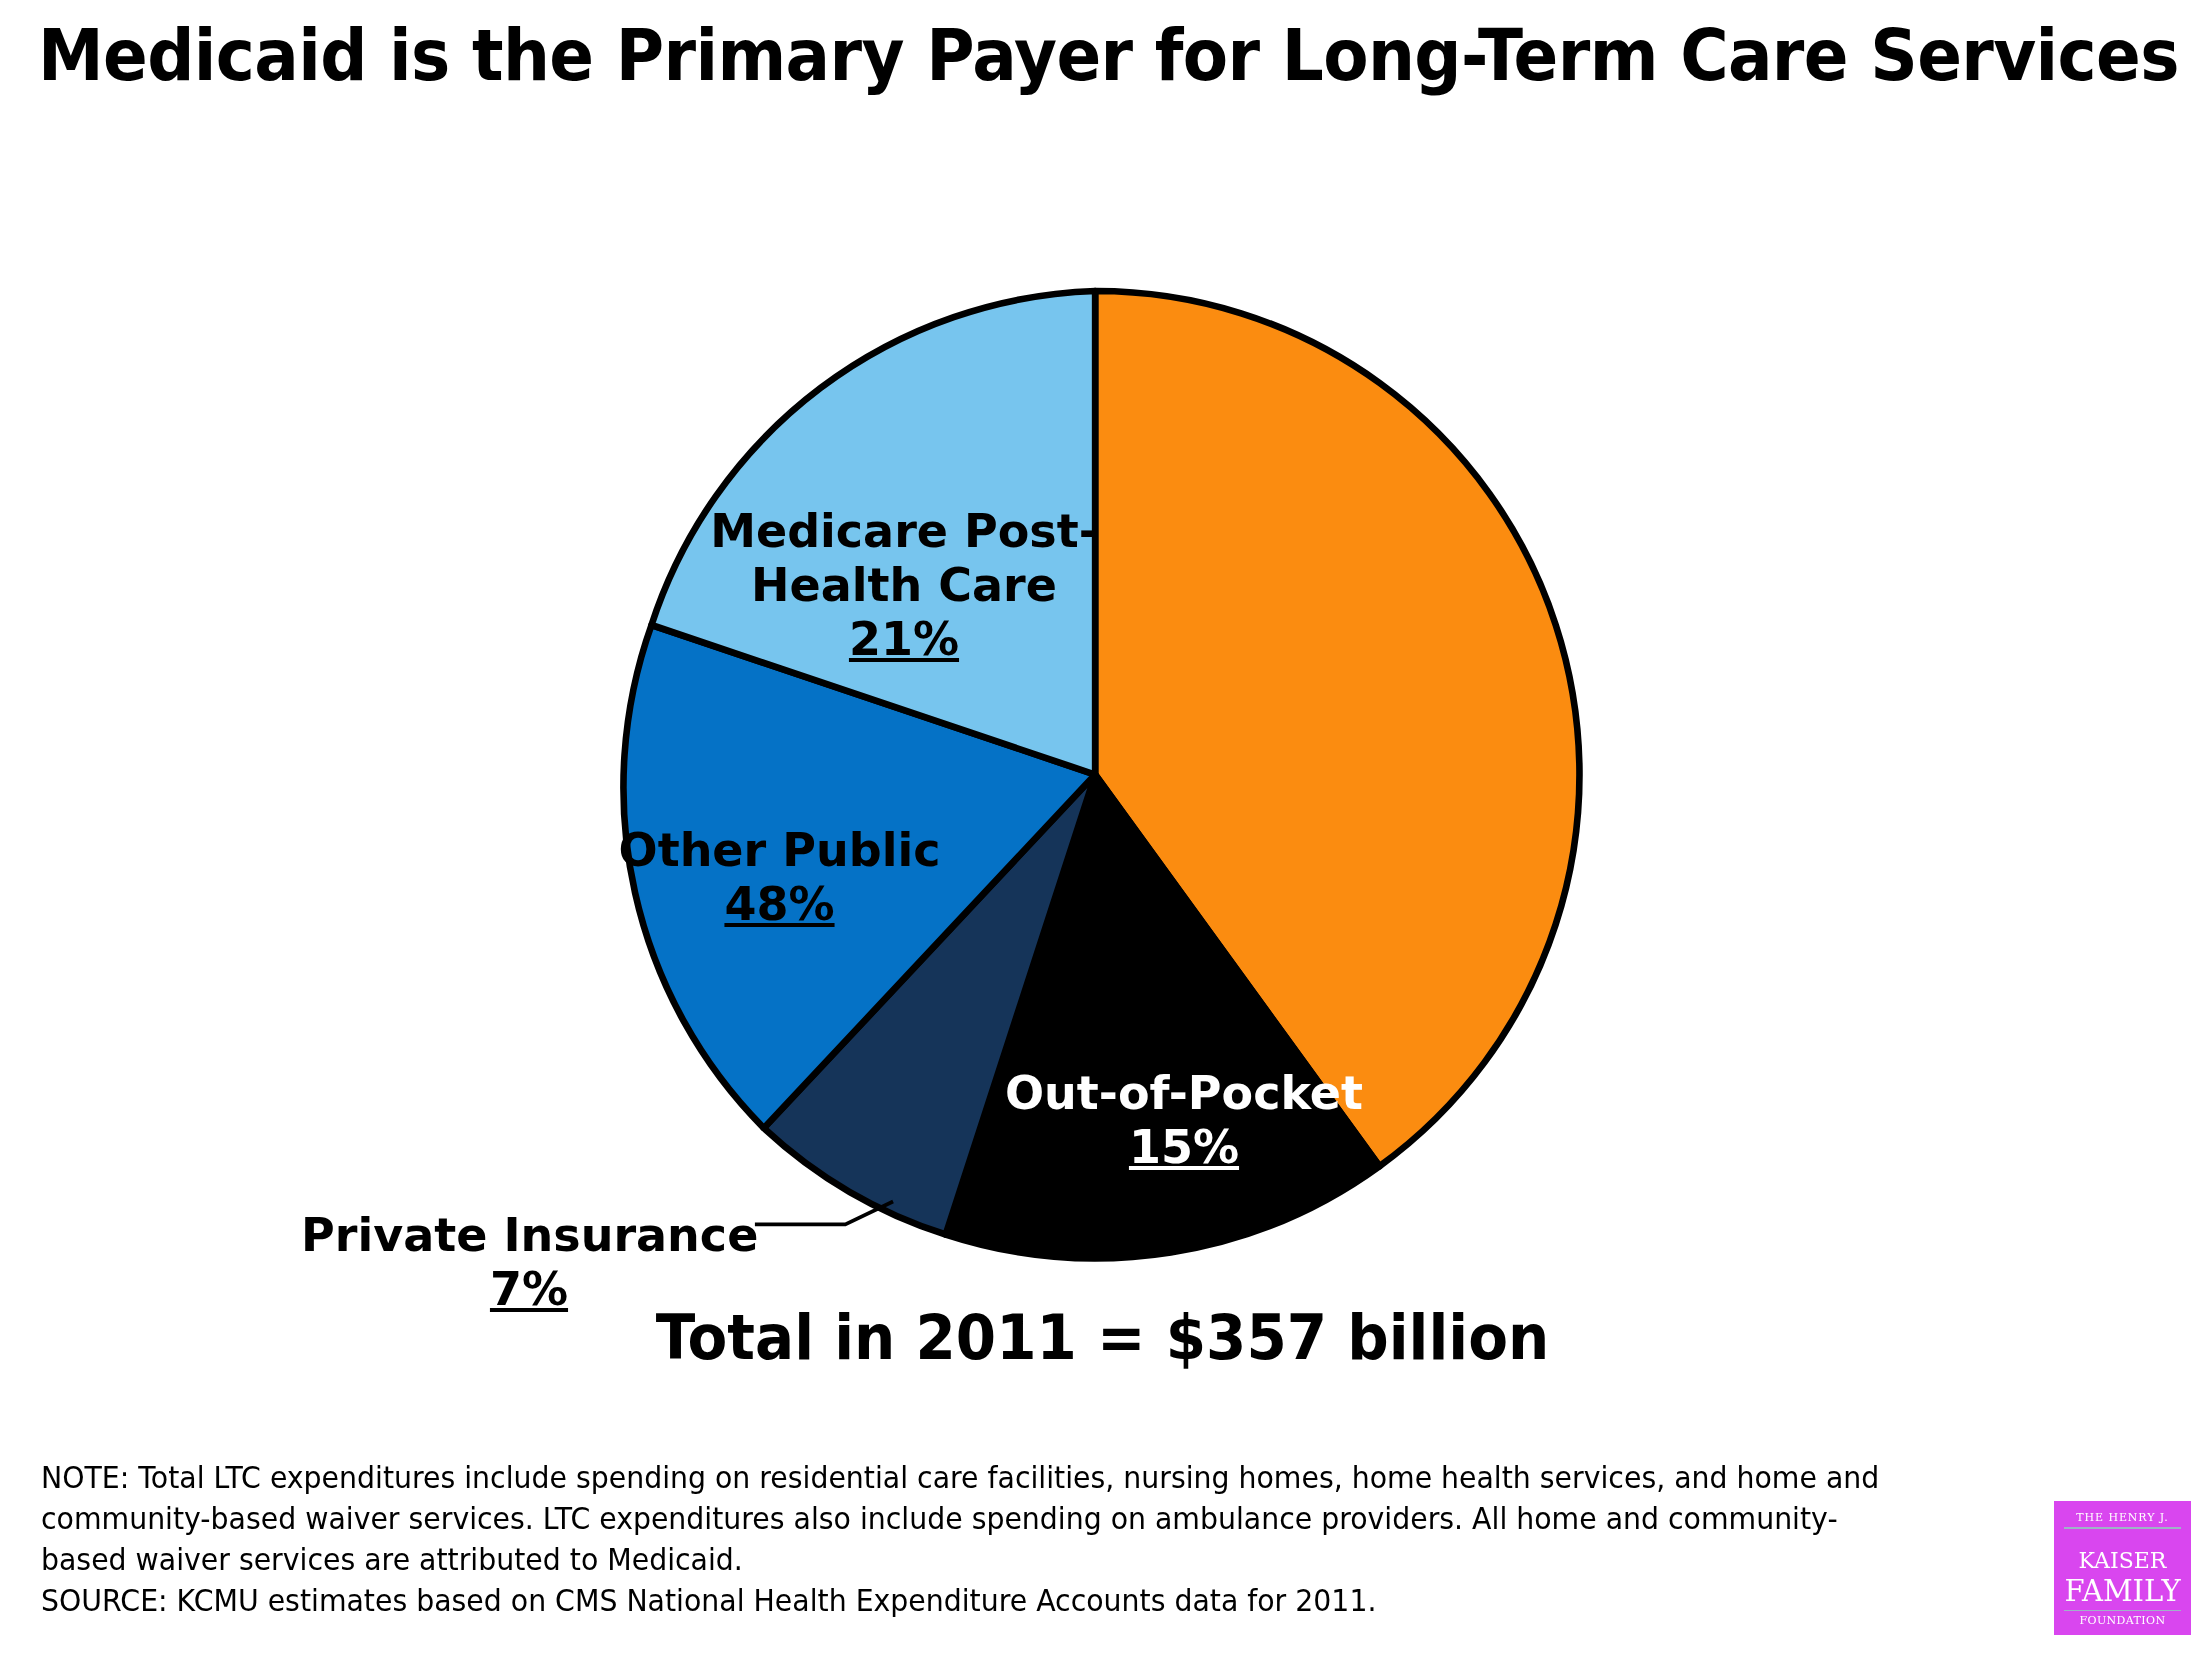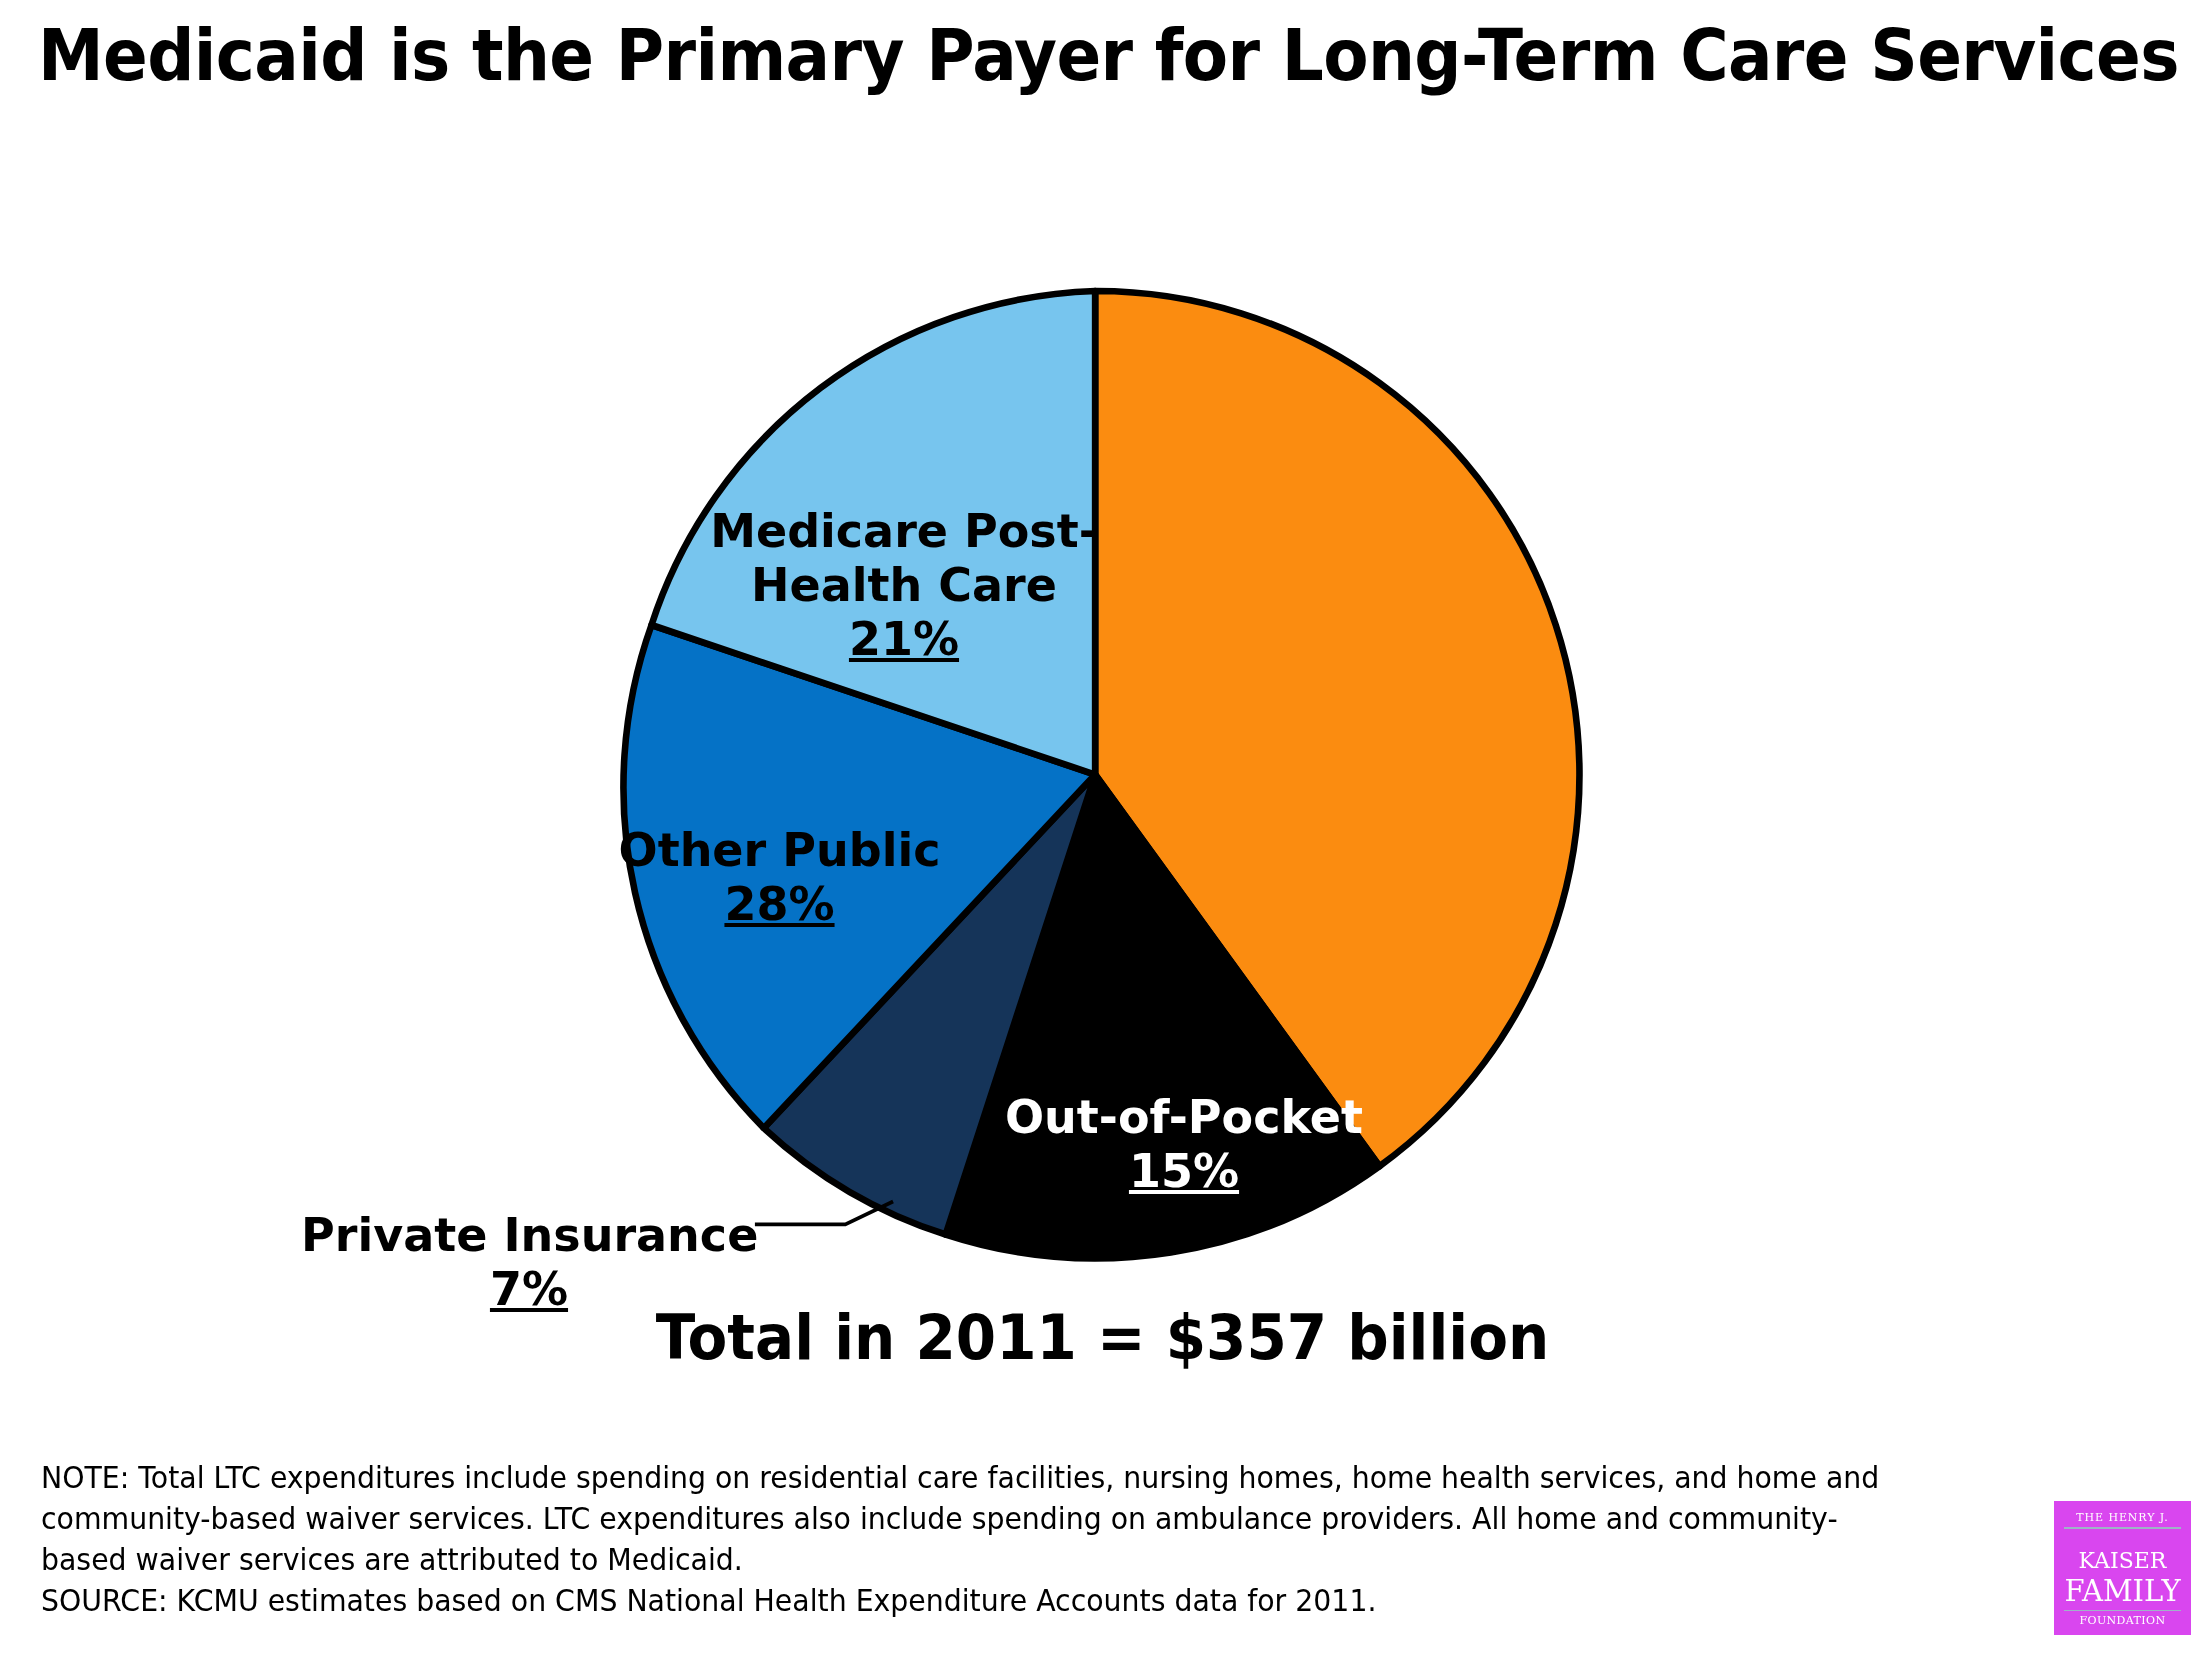--- a/index.html
+++ b/index.html
@@ -57,21 +57,20 @@
     color: #000000;
     white-space: nowrap;
     pointer-events: none;
   }
   .slice-label .pct {
     display: block;
     text-decoration: underline;
   }
   .slice-label.on-dark {
     color: #ffffff;
-    margin-top: 24px;
   }
 
   #label-medicaid       { left: 1154px; top: 634px;  width: 382px; }
   #label-medicare-pac   { left: 676px;  top: 504px;  width: 456px; }
   #label-other-public   { left: 581px;  top: 823px; width: 397px; }
   #label-out-of-pocket  { left: 978px; top: 1066px; width: 412px; }
   #label-private-ins    { left: 301px;  top: 1176px; width: 456px; text-align: center; }
   #label-private-ins .ins-name { display: block; margin-top: 32px; }
 
   
@@ -174,21 +173,21 @@
 
 
   <div class="slice-label" id="label-medicare-pac">
     <span>Medicare Post-</span><br>
     <span>Health Care</span>
     <span class="pct">21%</span>
   </div>
 
   <div class="slice-label" id="label-other-public">
     <span>Other Public</span>
-    <span class="pct">28%</span>
+    <span class="pct">48%</span>
   </div>
 
   <div class="slice-label on-dark" id="label-out-of-pocket">
     <span>Out-of-Pocket</span>
     <span class="pct">15%</span>
   </div>
 
   <div class="slice-label" id="label-private-ins">
     <span class="ins-name">Private Insurance</span>
     <span class="pct">7%</span>

